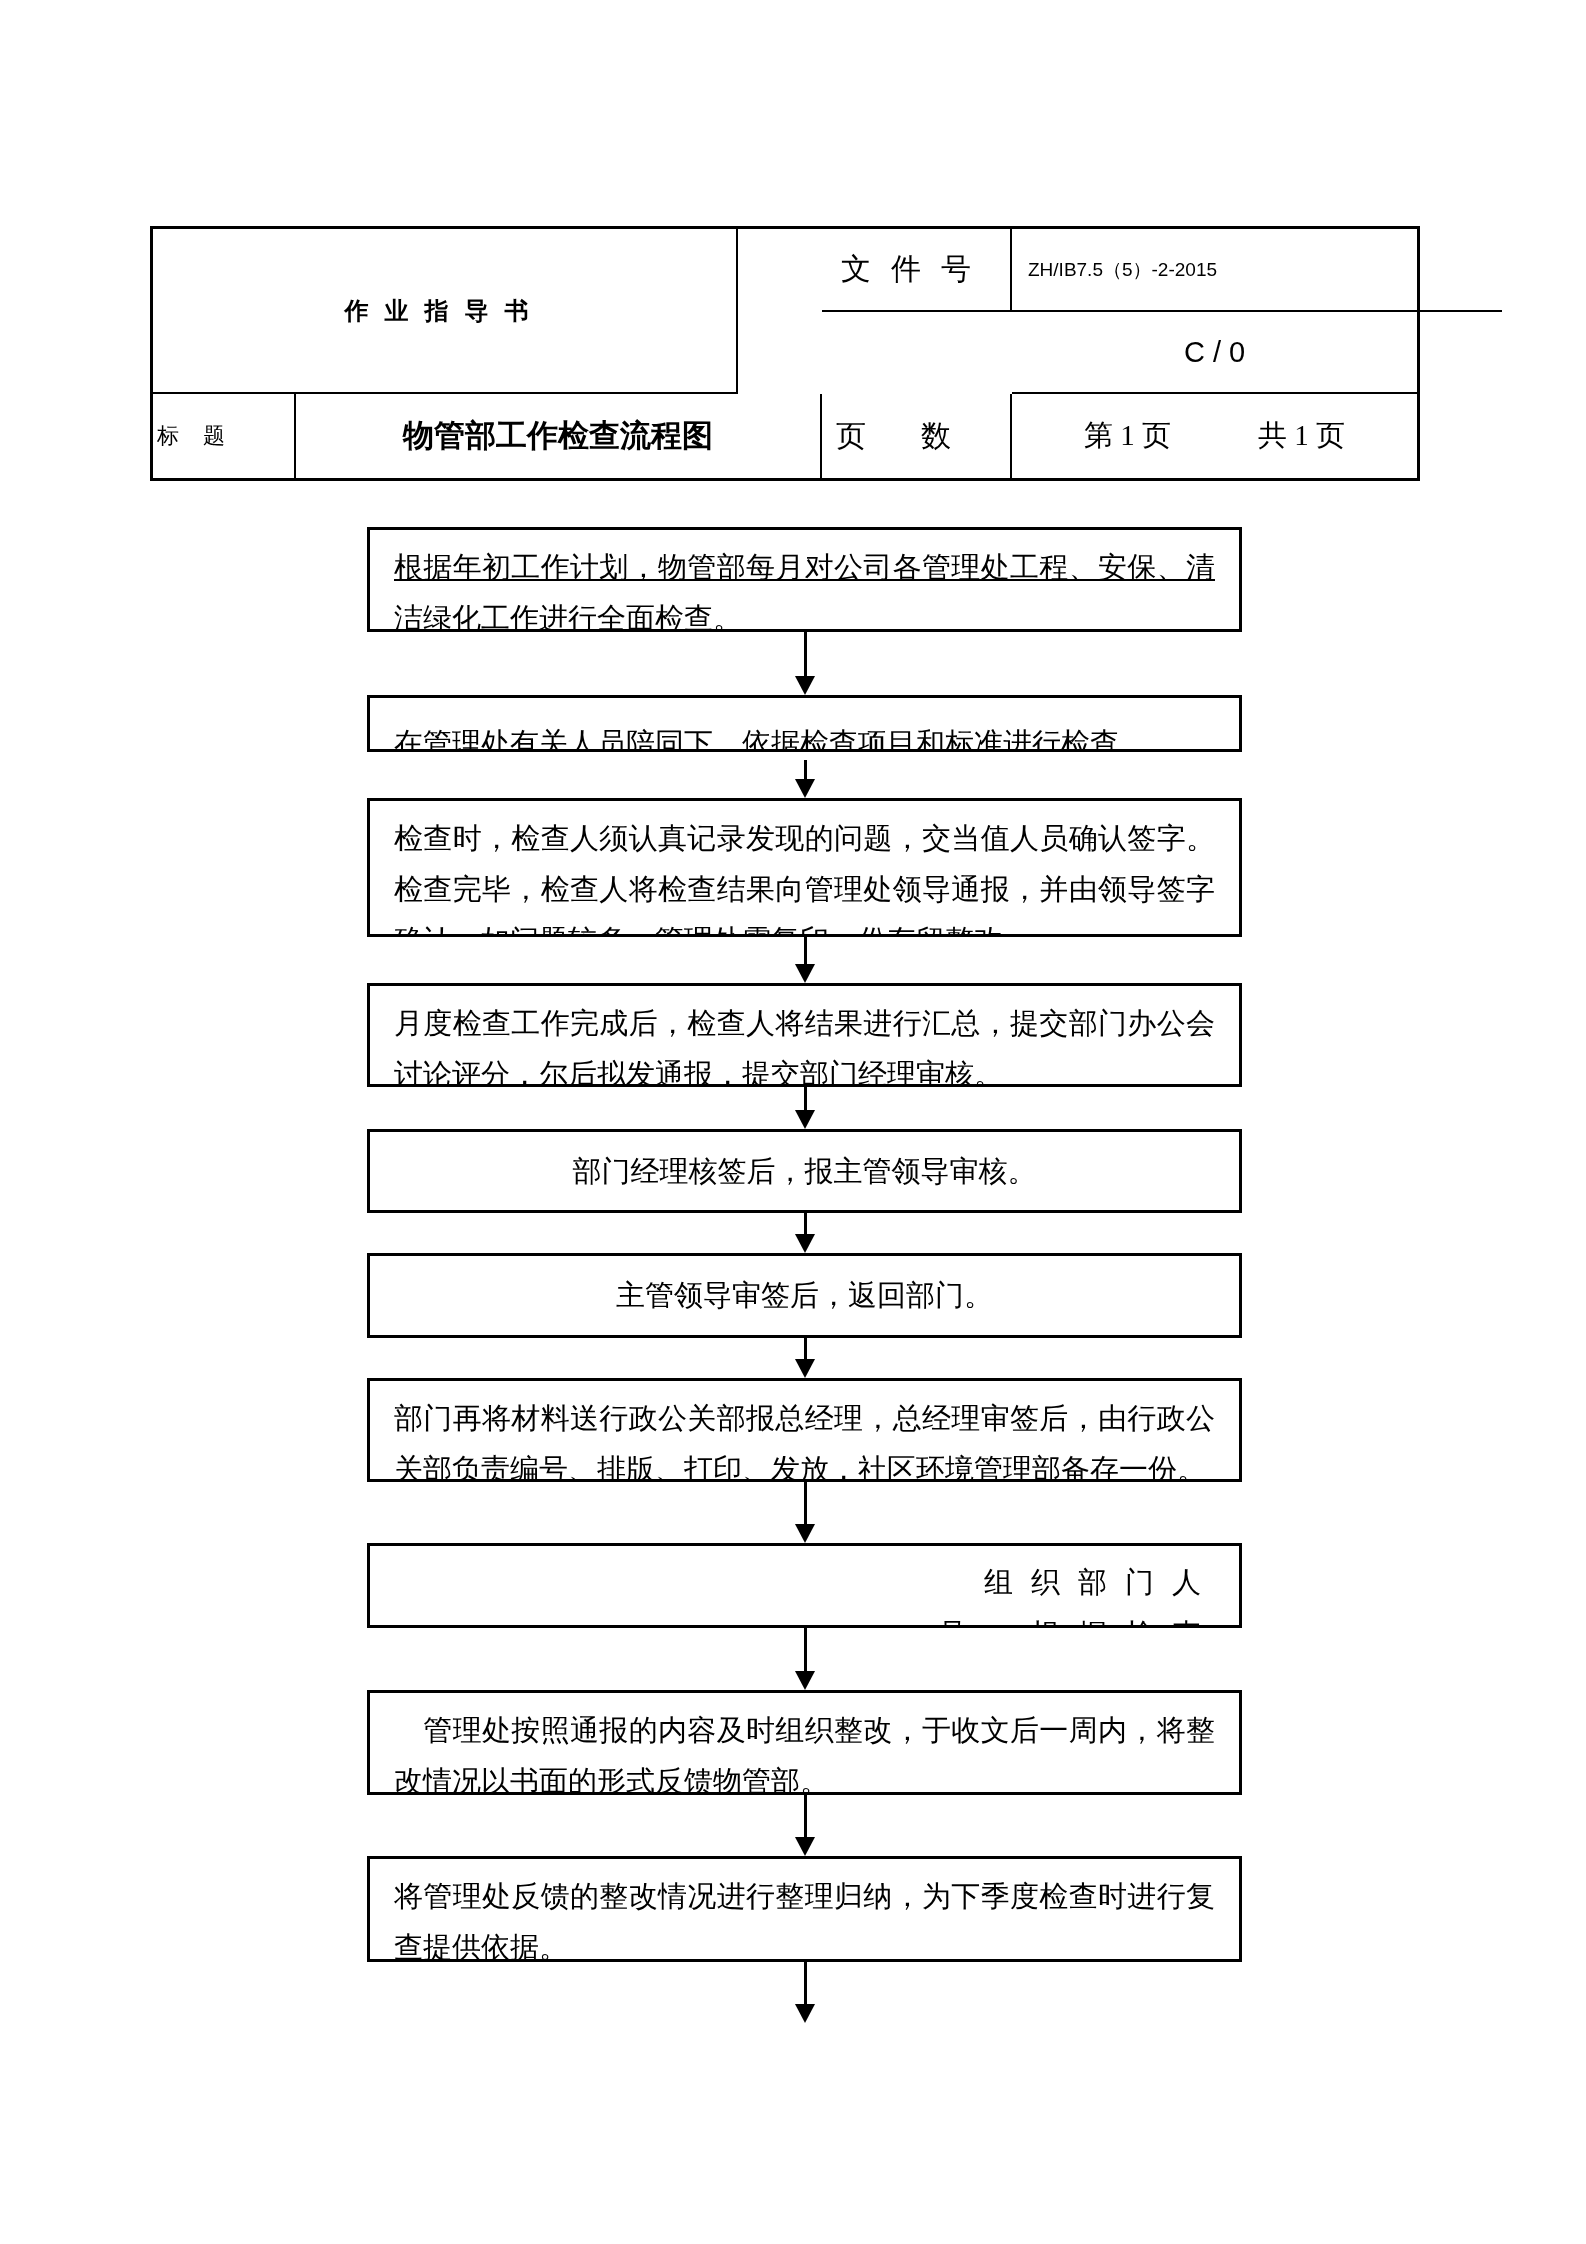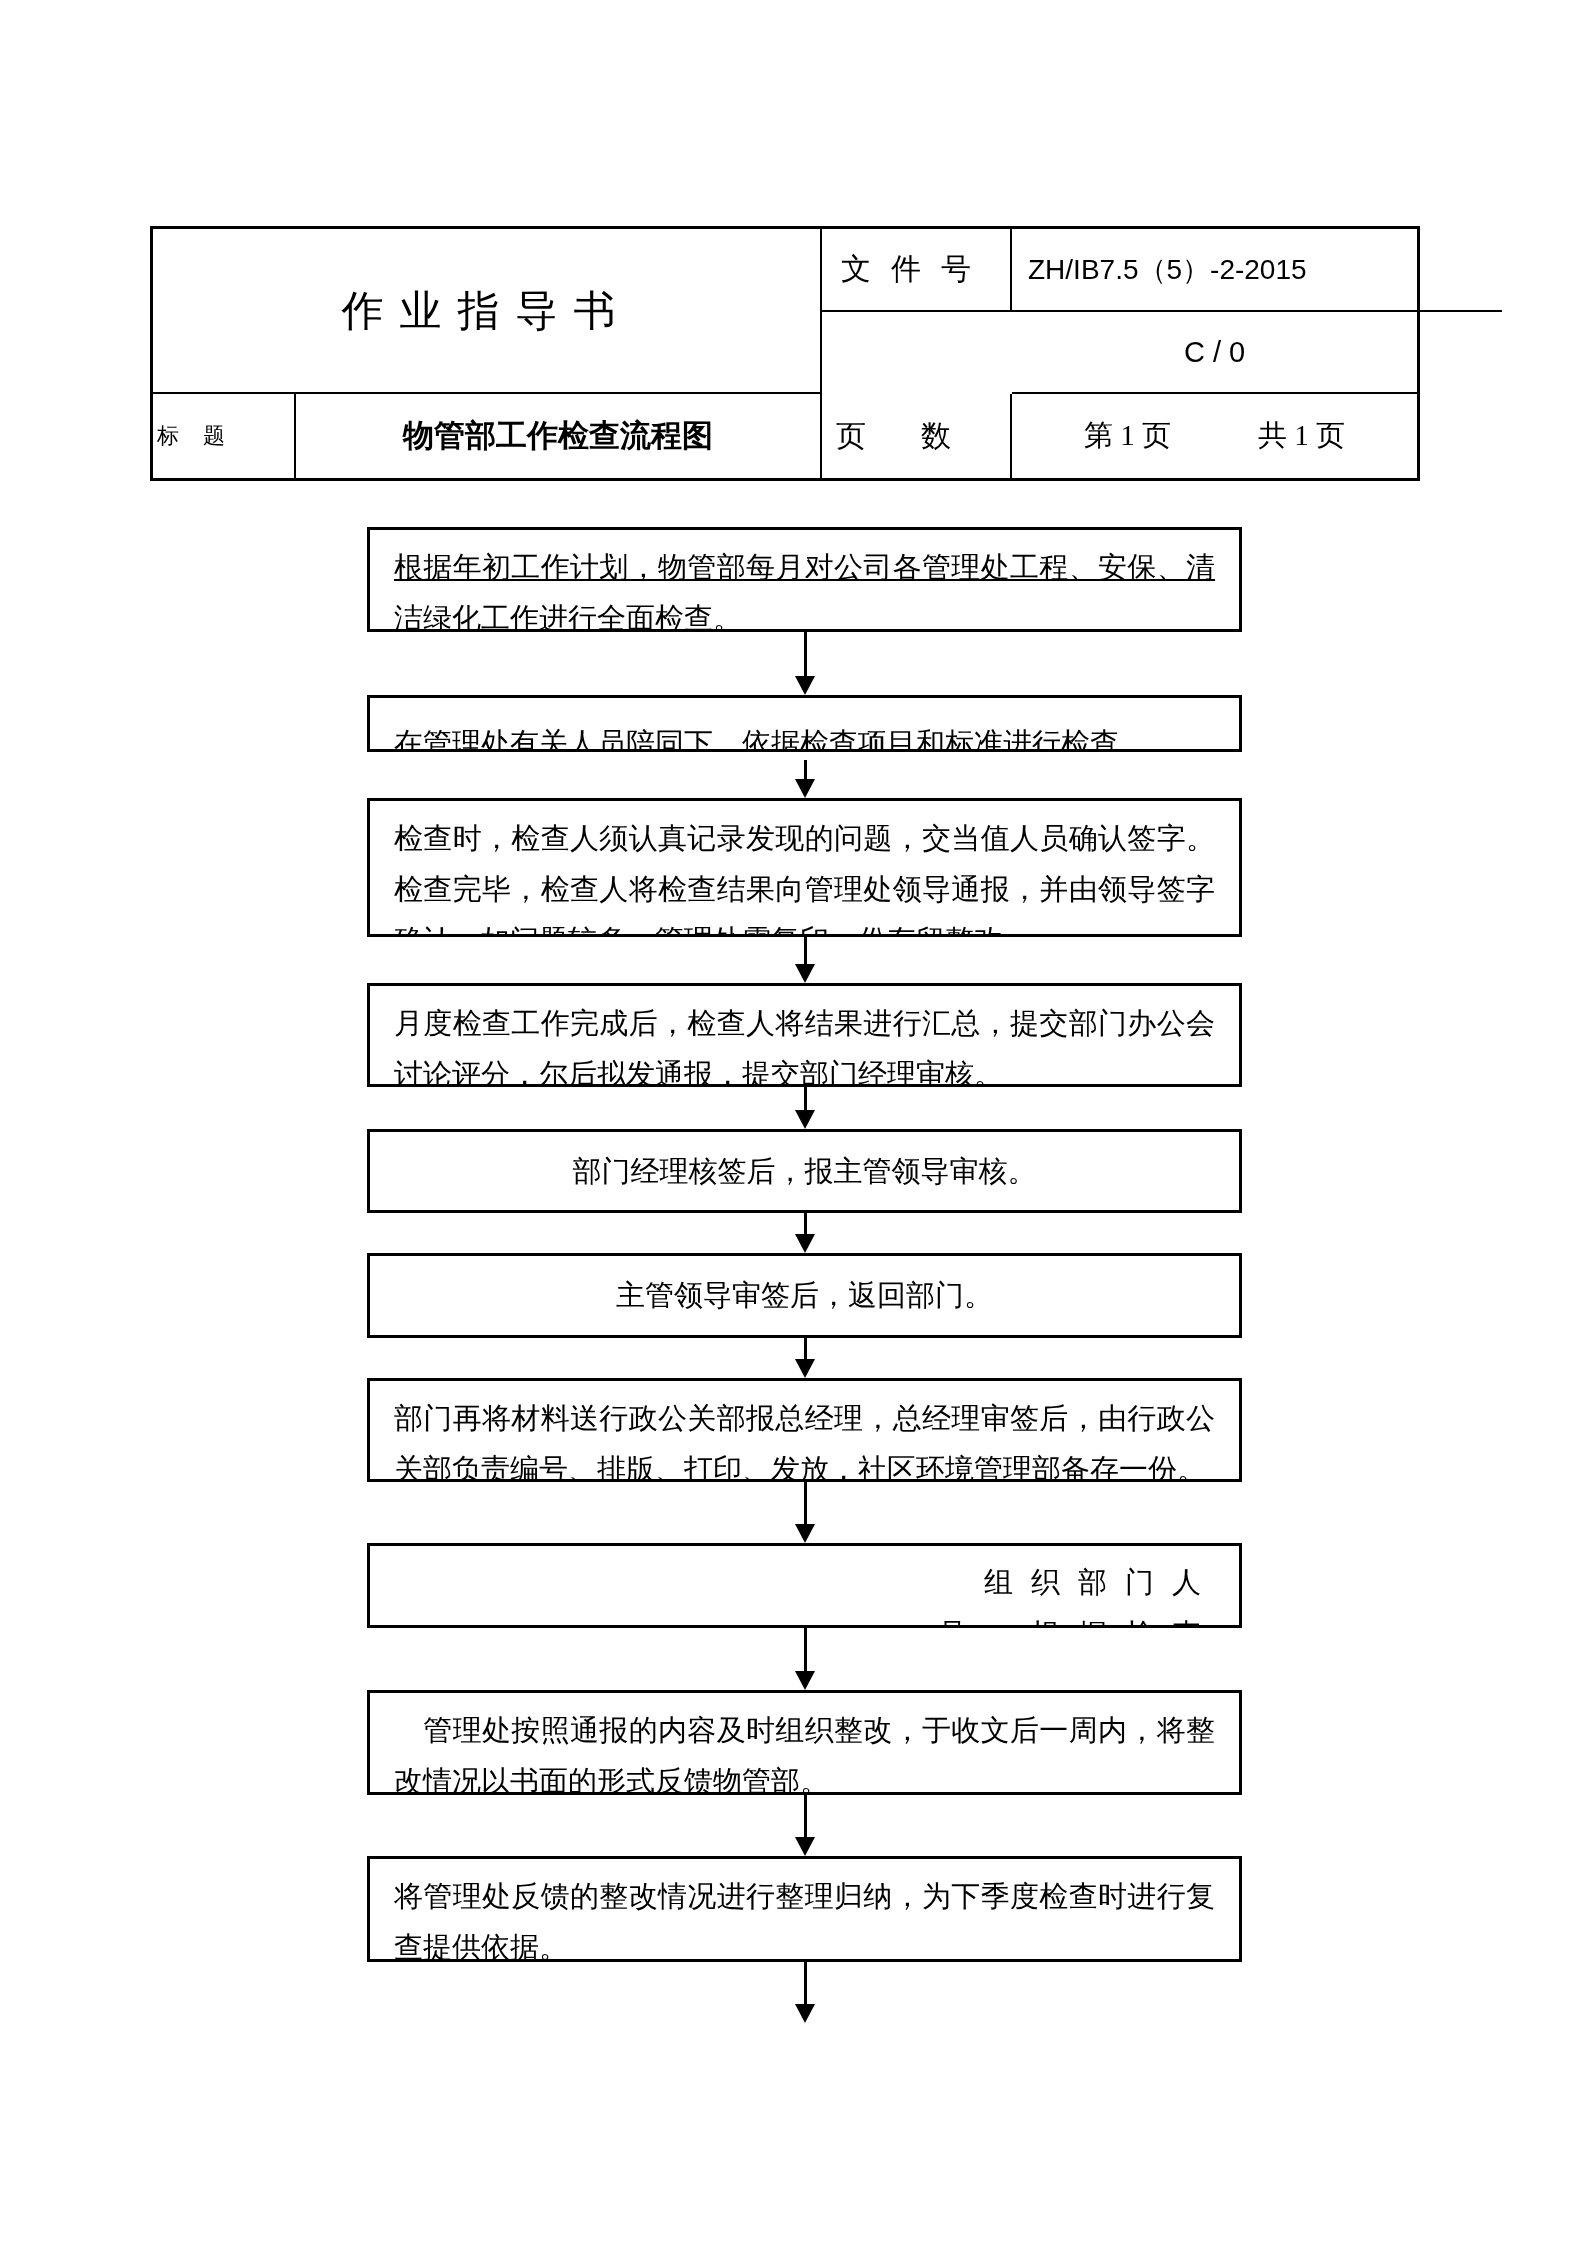--- a/index.html
+++ b/index.html
@@ -24,23 +24,23 @@
   .hcell {
     position: absolute;
     box-sizing: border-box;
     display: flex;
     align-items: center;
     justify-content: center;
     overflow: hidden;
     white-space: pre;
   }
   .hd { font-family: "Liberation Sans", sans-serif; }
-  .cell-doctype      { left: 0;    top: 0;    width: 669px; height: 165px; border-right: 2px solid #000; border-bottom: 2px solid #000; font-size: 42px; letter-spacing: 16px; }
+  .cell-doctype      { left: 0;    top: 0;    width: 585px; height: 165px; border-right: 2px solid #000; border-bottom: 2px solid #000; font-size: 24px; letter-spacing: 16px; font-weight: bold; }
   .cell-fileno-l     { left: 669px; top: 0;   width: 190px; height: 83px;  border-right: 2px solid #000; border-bottom: 2px solid #000; font-size: 30px; letter-spacing: 20px; }
-  .cell-fileno-v     { left: 859px; top: 0;   width: 490px; height: 83px;  border-bottom: 2px solid #000; font-size: 28px; justify-content: flex-start; padding-left: 16px; }
+  .cell-fileno-v     { left: 859px; top: 0;   width: 490px; height: 83px;  border-bottom: 2px solid #000; font-size: 19px; justify-content: flex-start; padding-left: 16px; }
   .cell-version-l    { left: 669px; top: 83px; width: 190px; height: 82px; border-right: 2px solid #000; border-bottom: 2px solid #000; font-size: 30px; }
   .cell-version-v    { left: 859px; top: 83px; width: 405px; height: 82px; border-bottom: 2px solid #000; font-size: 29px; }
   .cell-title-l      { left: 0;    top: 165px; width: 143px; height: 84px; border-right: 2px solid #000; font-size: 22px; letter-spacing: 24px; padding-left: 4px; justify-content: flex-start; }
   .cell-title-v      { left: 143px; top: 165px; width: 526px; height: 84px; border-right: 2px solid #000; font-size: 31px; font-weight: bold; }
   .cell-pages-l      { left: 669px; top: 165px; width: 190px; height: 84px; border-right: 2px solid #000; font-size: 30px; letter-spacing: 55px; padding-left: 14px; justify-content: flex-start; }
   .cell-pages-v      { left: 859px; top: 165px; width: 405px; height: 84px; font-size: 29px; border-radius: 10px; }
 
   
   .step {
     position: absolute;

